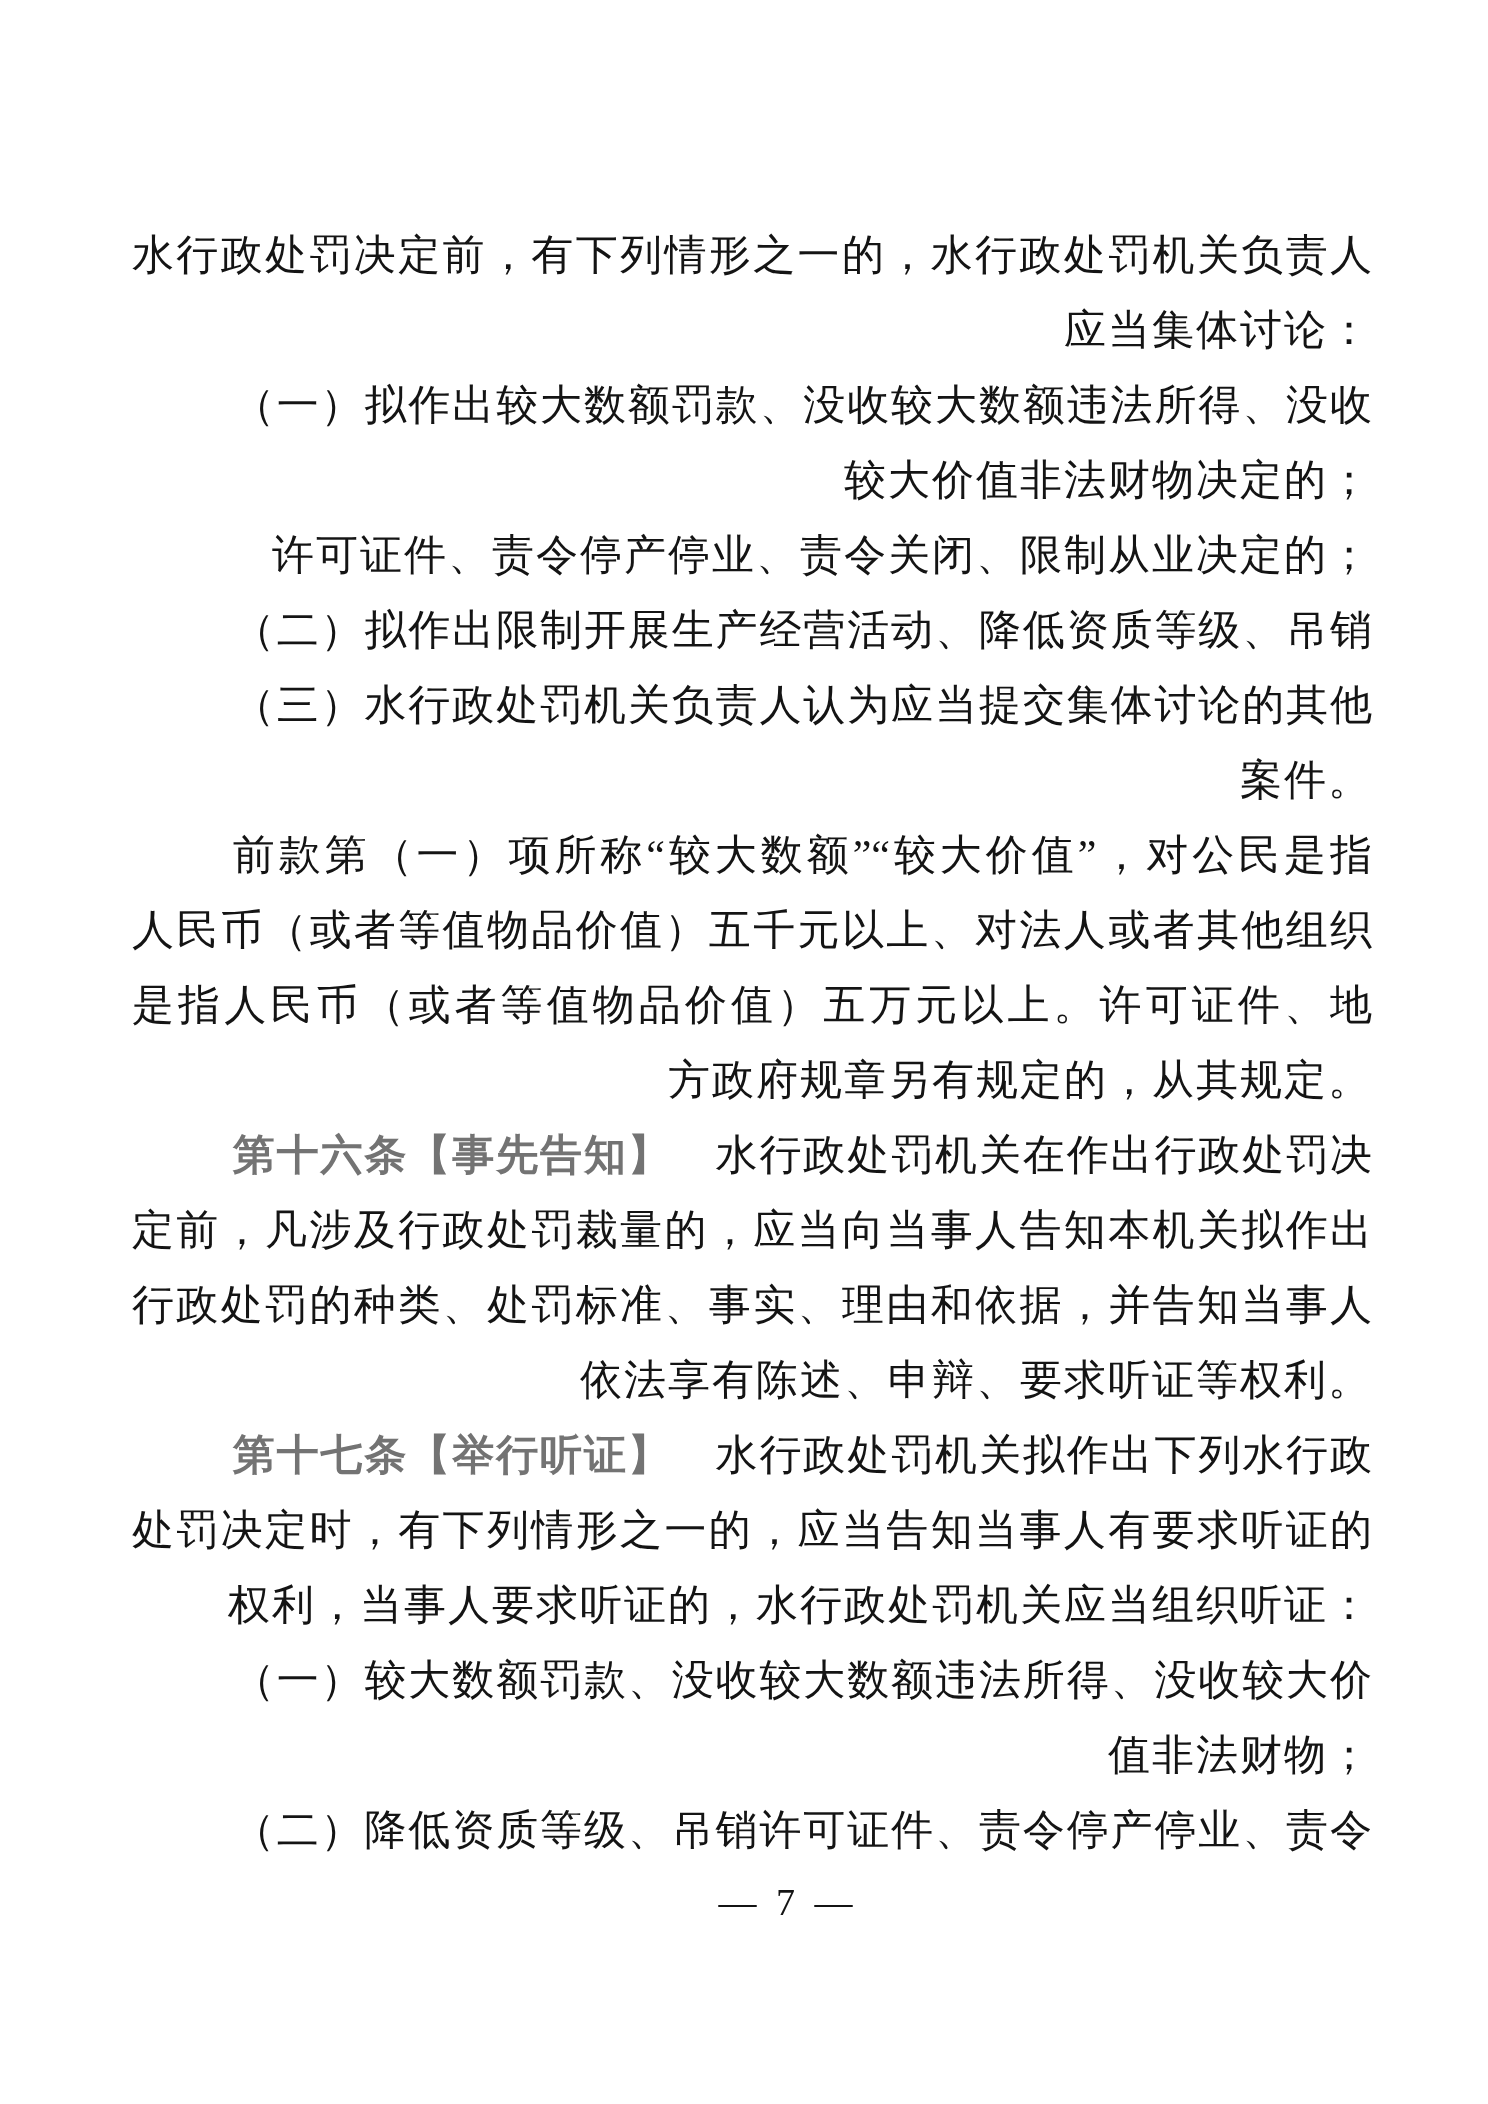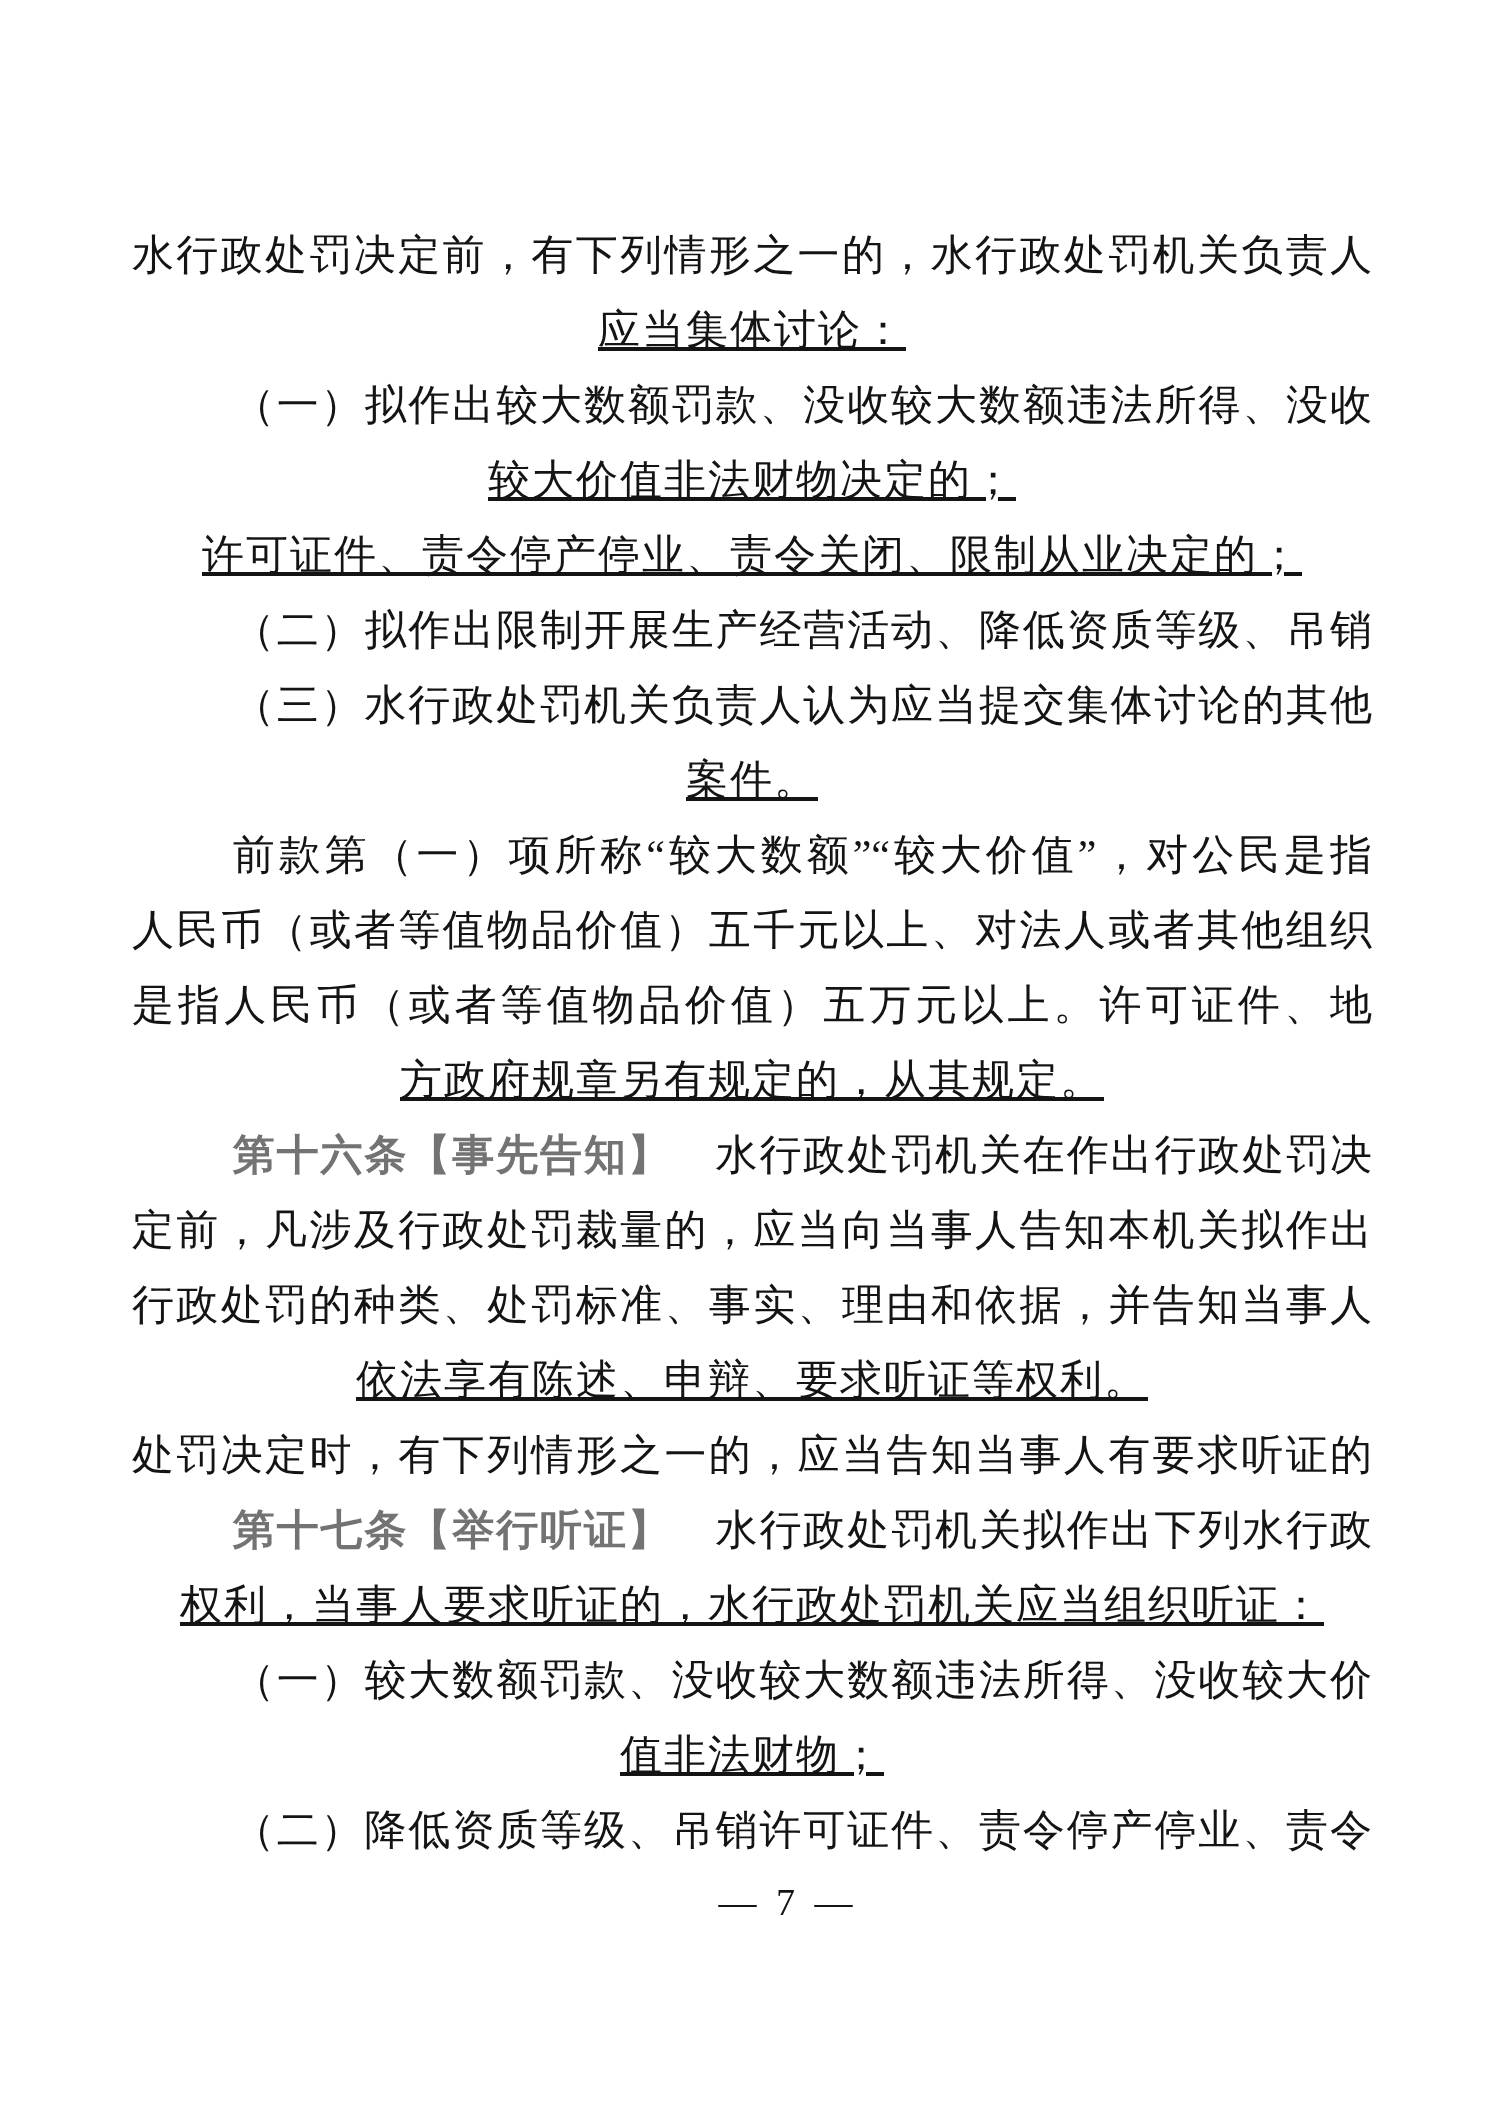--- a/index.html
+++ b/index.html
@@ -34,23 +34,22 @@
     white-space: normal;
     overflow: visible;
   }
   
   .fill {
     text-align: justify;
     text-align-last: justify;
   }
   
   .left {
-    text-align: center;
+    text-align: right;
     letter-spacing: 2px;
-    text-decoration: underline;
   }
   .indent {
     text-indent: 2.4em;
   }
   .hd {
     font-family: Liberation Serif, serif;
     font-weight: bold;
     color: #737373;
   }
   .pageno {
@@ -88,24 +87,24 @@
     <div class="line fill">是指人民币（或者等值物品价值）五万元以上。许可证件、地</div>
     <div class="line left">方政府规章另有规定的，从其规定。</div>
 
     <div class="line fill indent">
       <span class="hd">第十六条【事先告知】</span><span>　水行政处罚机关在作出行政处罚决</span>
     </div>
     <div class="line fill">定前，凡涉及行政处罚裁量的，应当向当事人告知本机关拟作出</div>
     <div class="line fill">行政处罚的种类、处罚标准、事实、理由和依据，并告知当事人</div>
     <div class="line left">依法享有陈述、申辩、要求听证等权利。</div>
 
-    <div class="line fill">处罚决定时，有下列情形之一的，应当告知当事人有要求听证的</div>
     <div class="line fill indent">
       <span class="hd">第十七条【举行听证】</span><span>　水行政处罚机关拟作出下列水行政</span>
     </div>
+    <div class="line fill">处罚决定时，有下列情形之一的，应当告知当事人有要求听证的</div>
     <div class="line left">权利，当事人要求听证的，水行政处罚机关应当组织听证：</div>
     <div class="line fill indent">（一）较大数额罚款、没收较大数额违法所得、没收较大价</div>
     <div class="line left">值非法财物；</div>
     <div class="line fill indent">（二）降低资质等级、吊销许可证件、责令停产停业、责令</div>
   </div>
 
   <div class="pageno">
     <span class="num">— 7 —</span>
   </div>
 

